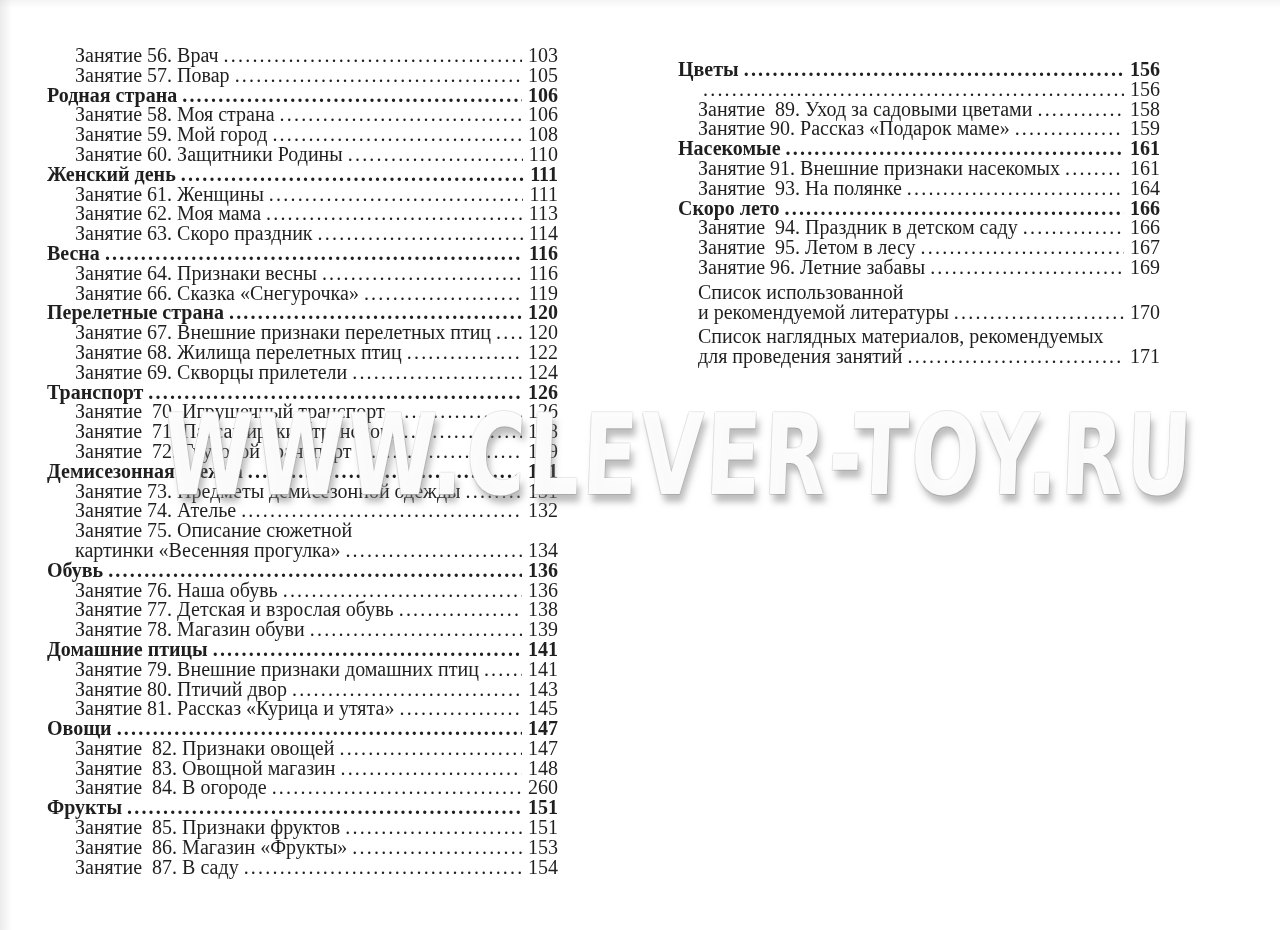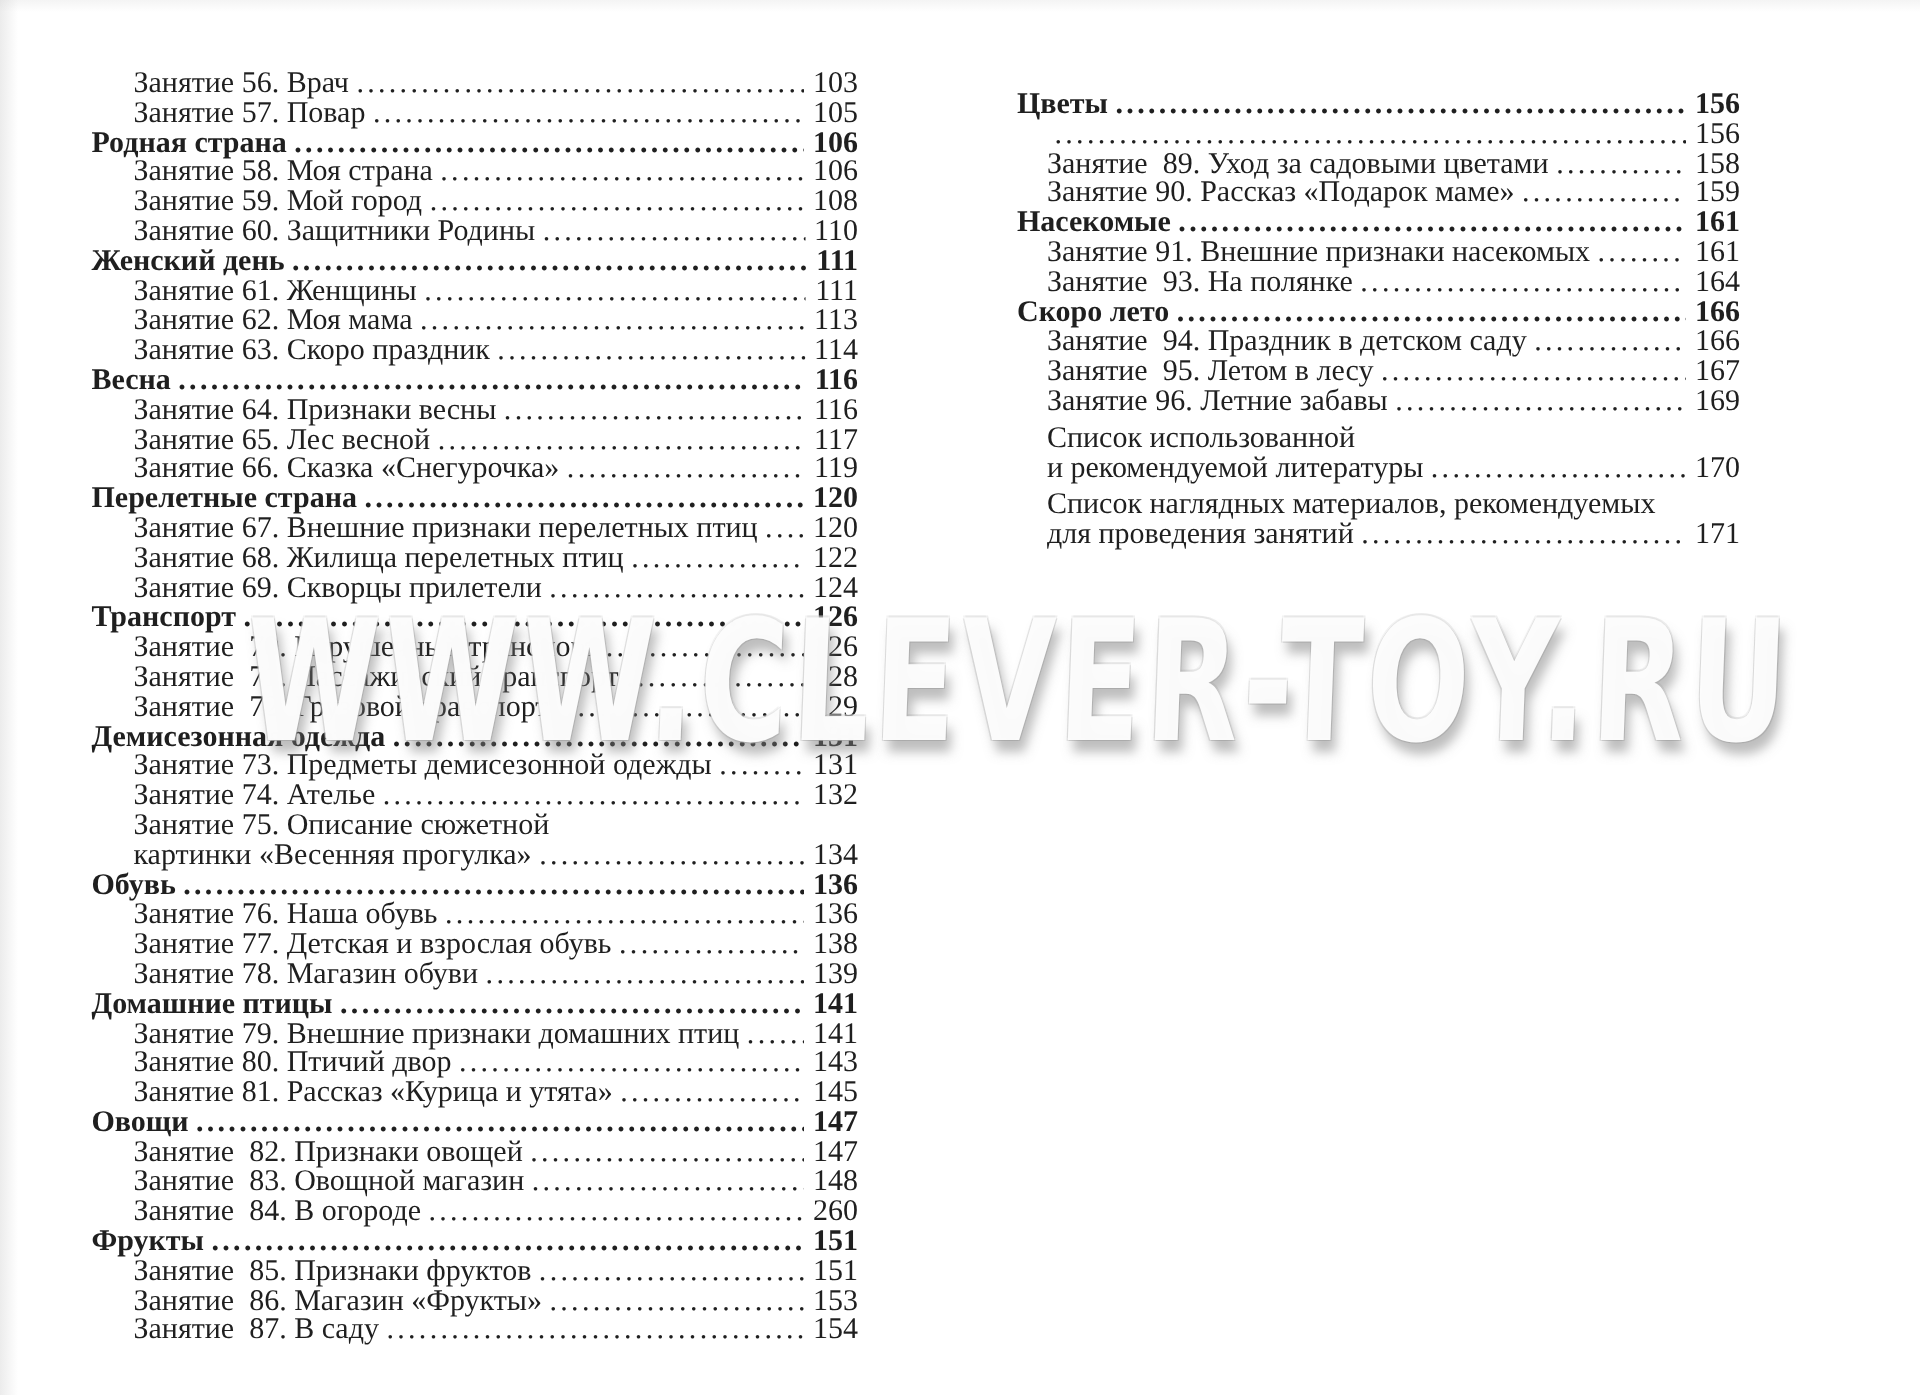--- a/index.html
+++ b/index.html
@@ -13,21 +13,21 @@
   }
   .page-edge-left {
     position: absolute; left: 0; top: 0; bottom: 0; width: 12px;
     background: linear-gradient(90deg, rgba(200,200,200,0.35), rgba(255,255,255,0));
   }
   .page-edge-top {
     position: absolute; left: 0; top: 0; right: 0; height: 8px;
     background: linear-gradient(180deg, rgba(205,205,205,0.22), rgba(255,255,255,0));
   }
   .toc-col { position: absolute; }
-  #col-left  { left: 61px;  top: 46px; width: 511px; }
+  #col-left  { left: 47px;  top: 46px; width: 511px; }
   #col-right { left: 678px; top: 60px; width: 482px; }
 
   .row {
     display: flex; align-items: baseline;
     height: 19.8px; line-height: 19.8px;
     font-size: 20px;
   }
   .row.section { font-weight: bold; }
   #col-left  .row.entry, #col-left  .row.entry-wrap { padding-left: 28px; }
   #col-right .row.entry, #col-right .row.entry-wrap { padding-left: 20px; }
@@ -121,25 +121,20 @@
       <span class="title">Весна</span>
       <span class="dots"></span>
       <span class="pagenum">116</span>
     </div>
     <div class="row entry">
       <span class="title">Занятие 64. Признаки весны</span>
       <span class="dots"></span>
       <span class="pagenum">116</span>
     </div>
     <div class="row entry">
-      <span class="title">Занятие 65. Лес весной</span>
-      <span class="dots"></span>
-      <span class="pagenum">117</span>
-    </div>
-    <div class="row entry">
       <span class="title">Занятие 66. Сказка «Снегурочка»</span>
       <span class="dots"></span>
       <span class="pagenum">119</span>
     </div>
     <div class="row section">
       <span class="title">Перелетные страна</span>
       <span class="dots"></span>
       <span class="pagenum">120</span>
     </div>
     <div class="row entry">

